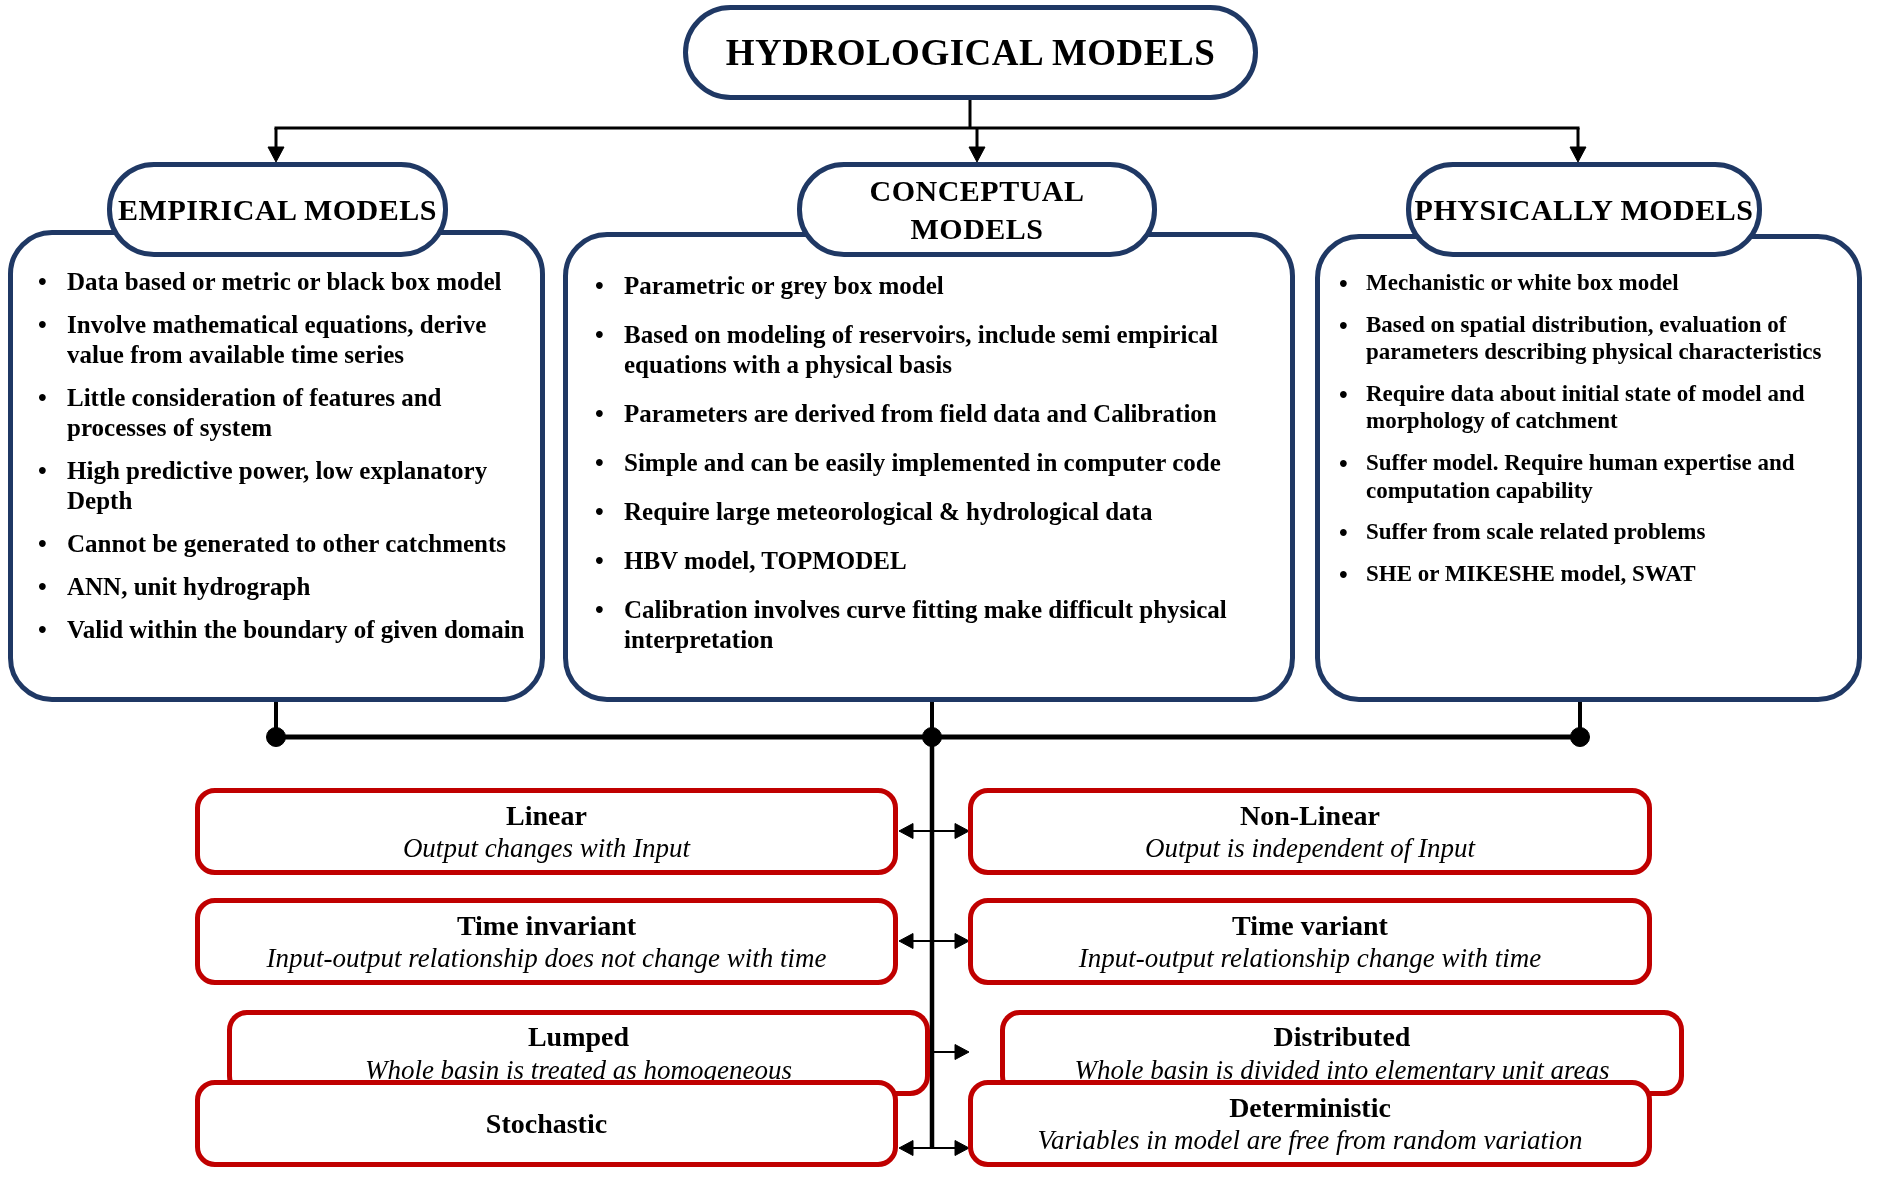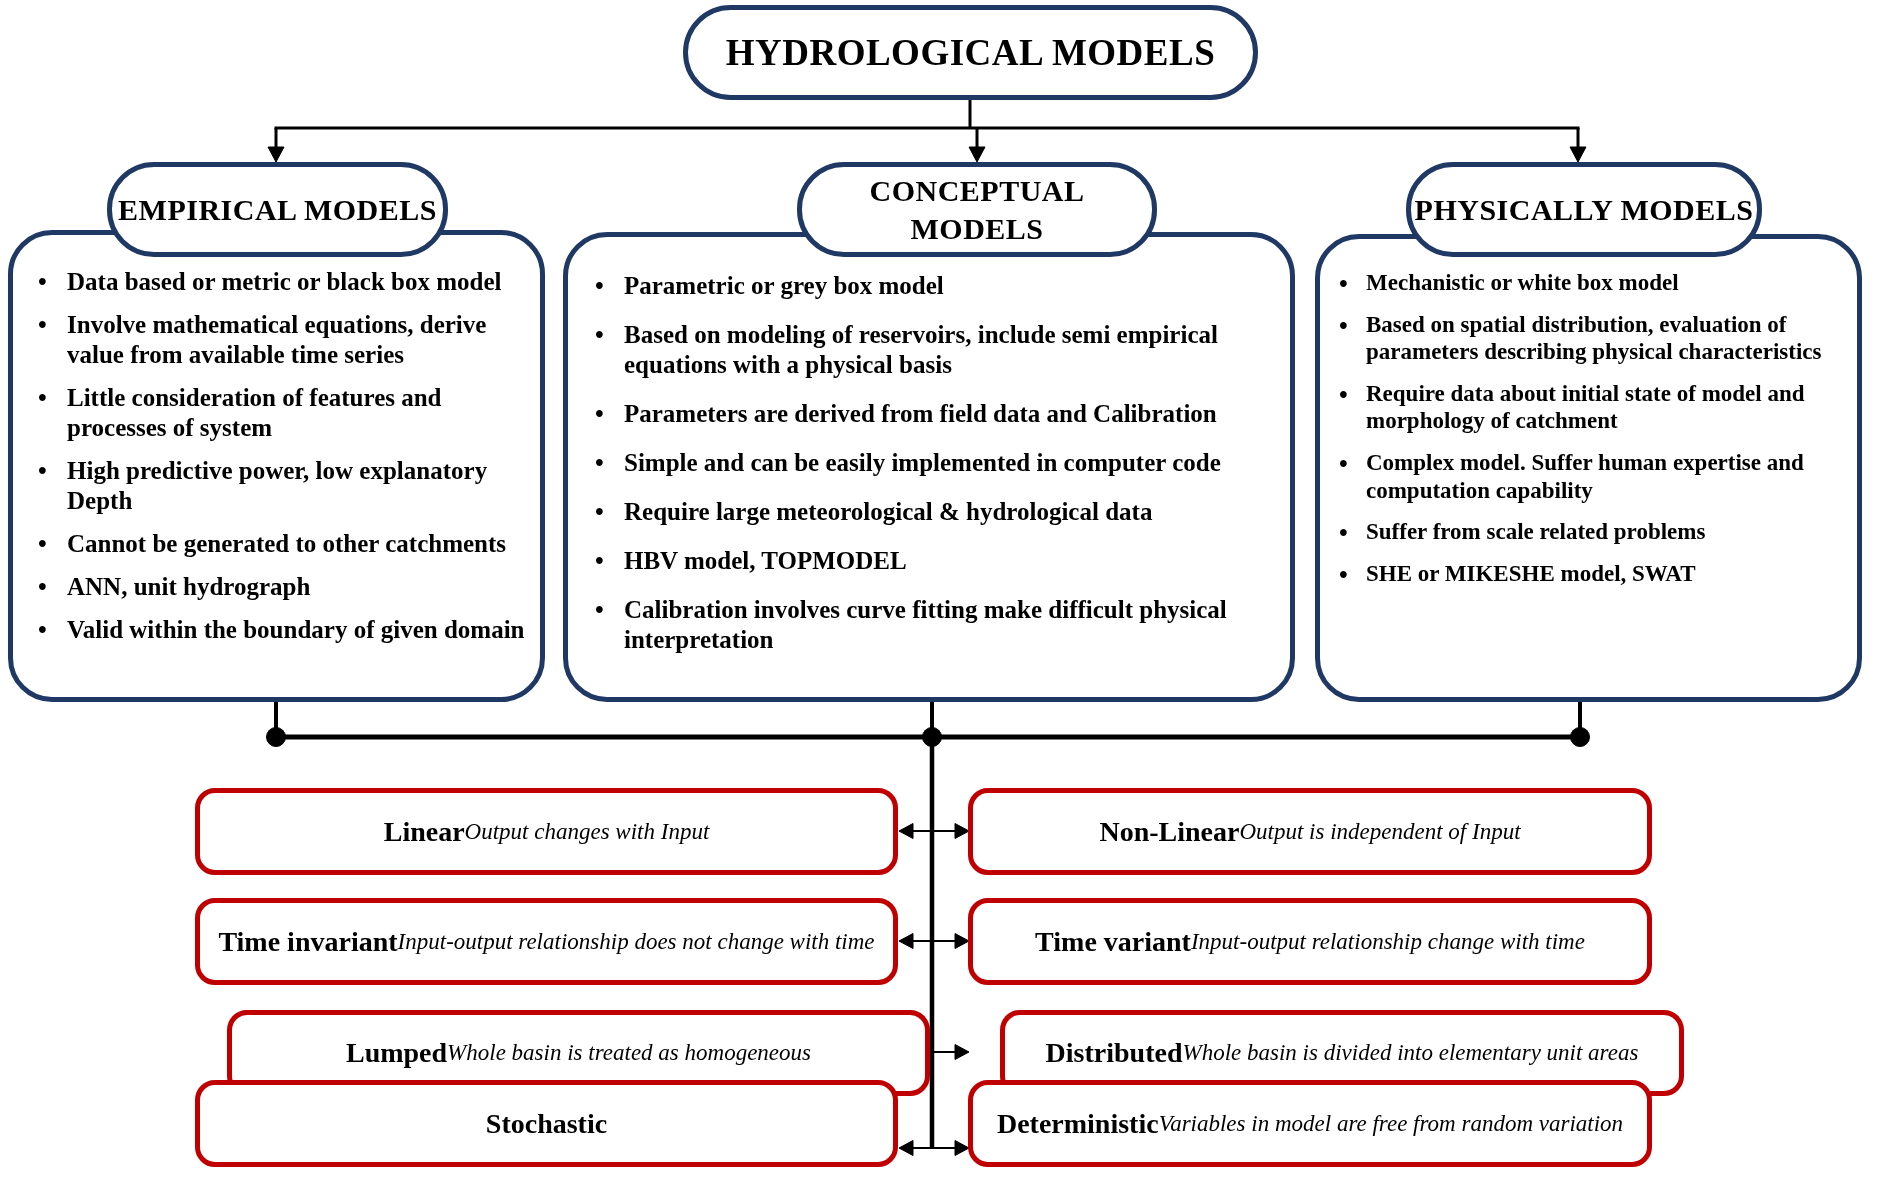--- a/index.html
+++ b/index.html
@@ -60,25 +60,25 @@
   }
   #box-conceptual ul.bullets li{margin-bottom:19px;}
   #box-physically ul.bullets li{font-size:23px;padding-left:34px;margin-bottom:14px;}
   #box-physically ul.bullets li::before{left:7px;}
 
   
   .dbox{
     position:absolute;background:var(--paper);
     border:5px solid var(--red);border-radius:20px;
     box-sizing:border-box;z-index:2;
-    display:flex;flex-direction:row;align-items:center;justify-content:center;
+    display:flex;flex-direction:column;align-items:center;justify-content:center;
     text-align:center;padding:14px 10px;
   }
   .dbox .dtitle{font-size:28px;font-weight:bold;line-height:1.2;}
-  .dbox .ddesc{font-size:23px;font-style:italic;line-height:1.2;}
+  .dbox .ddesc{font-size:27px;font-style:italic;line-height:1.2;}
   .dcol-left{left:195px;width:703px;}
   .dcol-right{left:968px;width:684px;}
   .drow-0{top:788px;height:87px;}
   .drow-1{top:898px;height:87px;}
   .drow-2{top:1010px;height:86px;margin-left:32px;}
   .drow-3{top:1080px;height:87px;}
 </style>
 </head>
 <body>
 
@@ -153,21 +153,21 @@
   </div>
   <div class="header-pill" id="hdr-conceptual">
     <span>CONCEPTUAL MODELS</span>
   </div>
 
   <div class="content-box" id="box-physically">
     <ul class="bullets">
         <li>Mechanistic or white box model</li>
         <li>Based on spatial distribution, evaluation of parameters describing physical characteristics</li>
         <li>Require data about initial state of model and morphology of catchment</li>
-        <li>Complex model. Suffer human expertise and computation capability</li>
+        <li>Suffer model. Require human expertise and computation capability</li>
         <li>Suffer from scale related problems</li>
         <li>SHE or MIKESHE model, SWAT</li>
       </ul>
   </div>
   <div class="header-pill" id="hdr-physically">
     <span>PHYSICALLY MODELS</span>
   </div>
 
   <div class="dbox dcol-left drow-0">
     <div class="dtitle">Linear</div>

